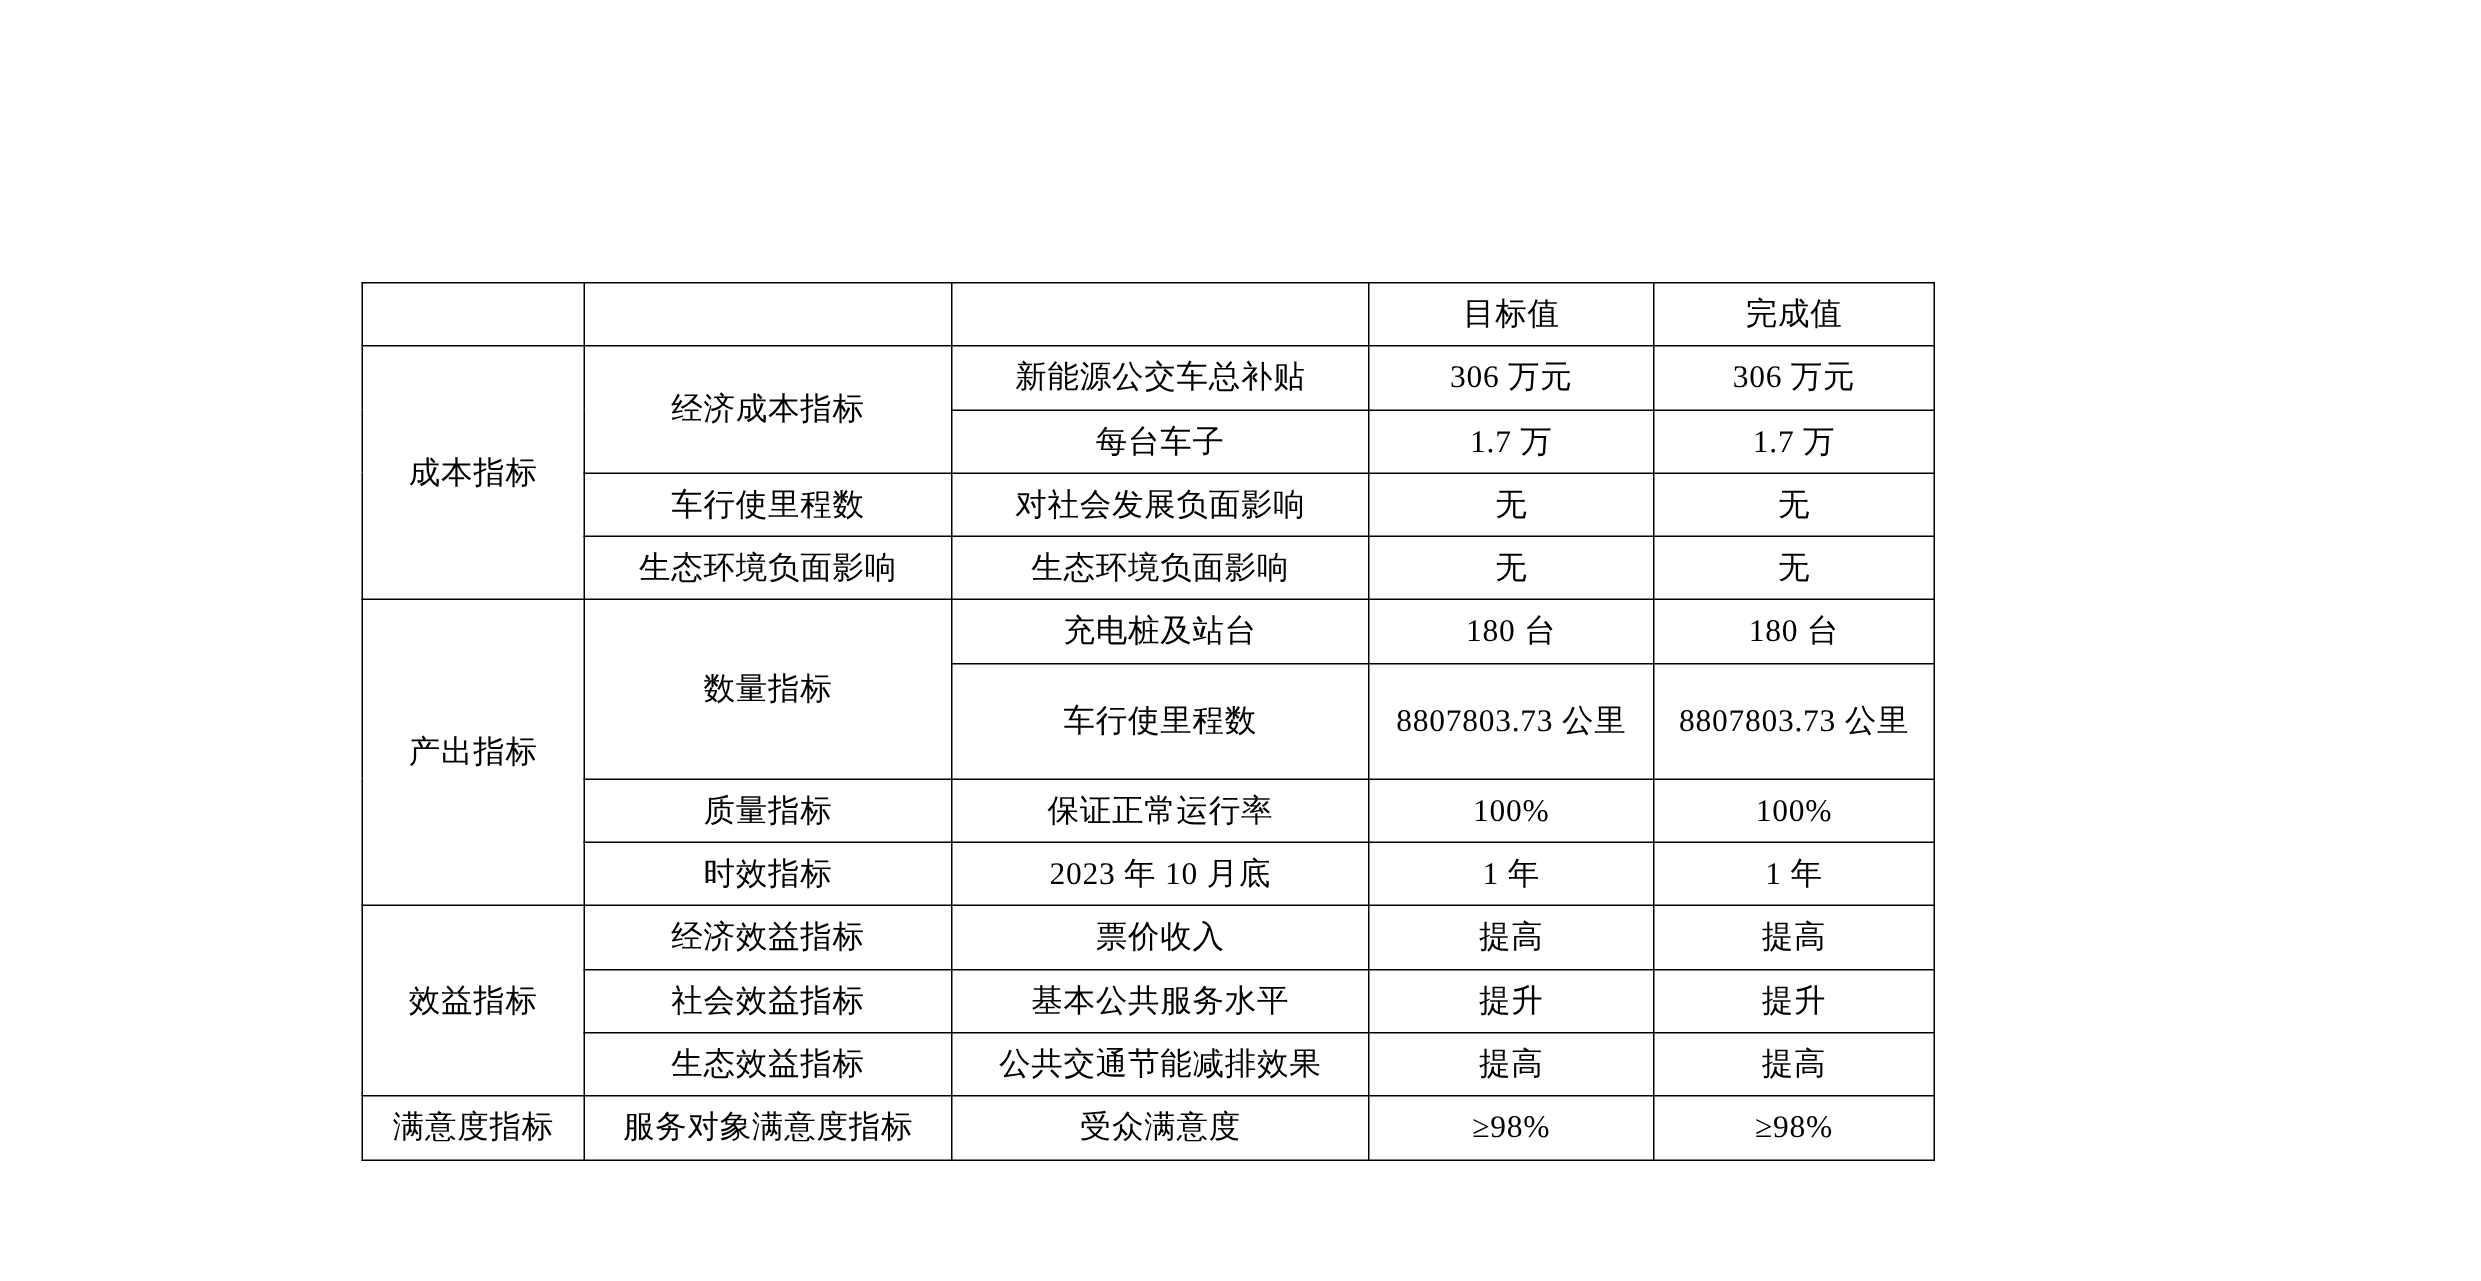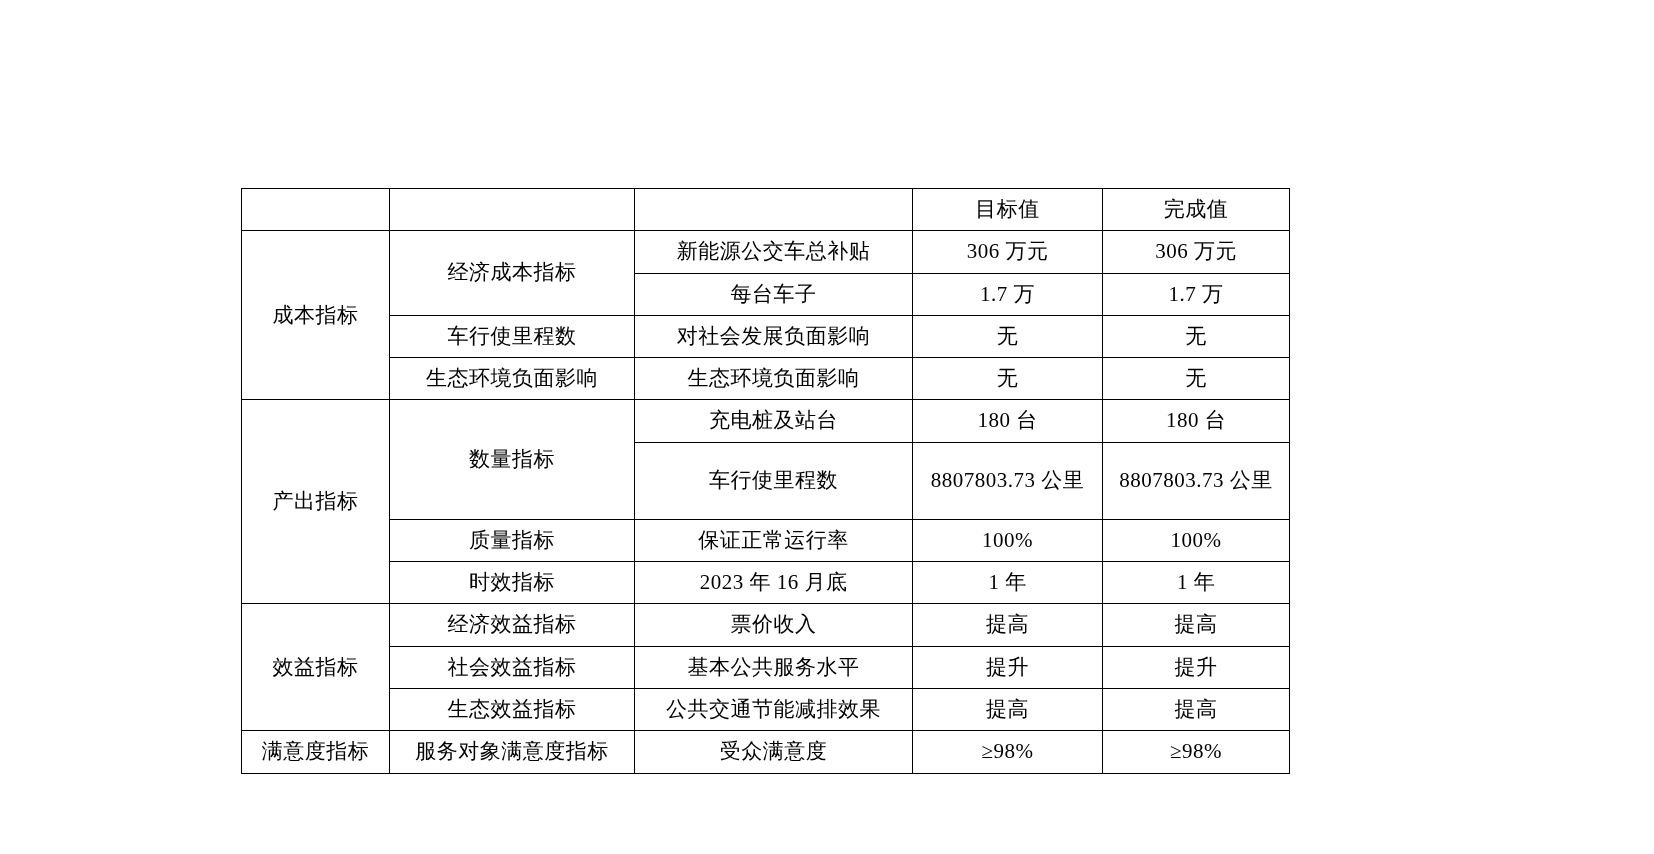--- a/index.html
+++ b/index.html
@@ -125,21 +125,21 @@
           <td class="tall two-line">8807803.73 公里</td>
         </tr>
         <tr>
           <td>质量指标</td>
           <td>保证正常运行率</td>
           <td>100%</td>
           <td>100%</td>
         </tr>
         <tr>
           <td>时效指标</td>
-          <td>2023 年 16 月底</td>
+          <td>2023 年 10 月底</td>
           <td>1 年</td>
           <td>1 年</td>
         </tr>
 
         <tr>
           <td class="grp" rowspan="3">效益指标</td>
           <td>经济效益指标</td>
           <td>票价收入</td>
           <td>提高</td>
           <td>提高</td>

